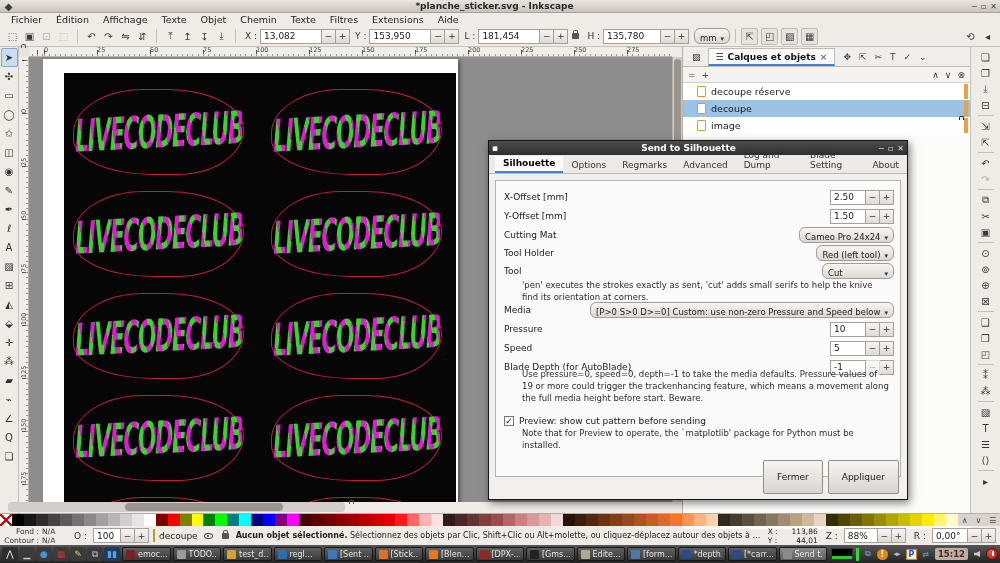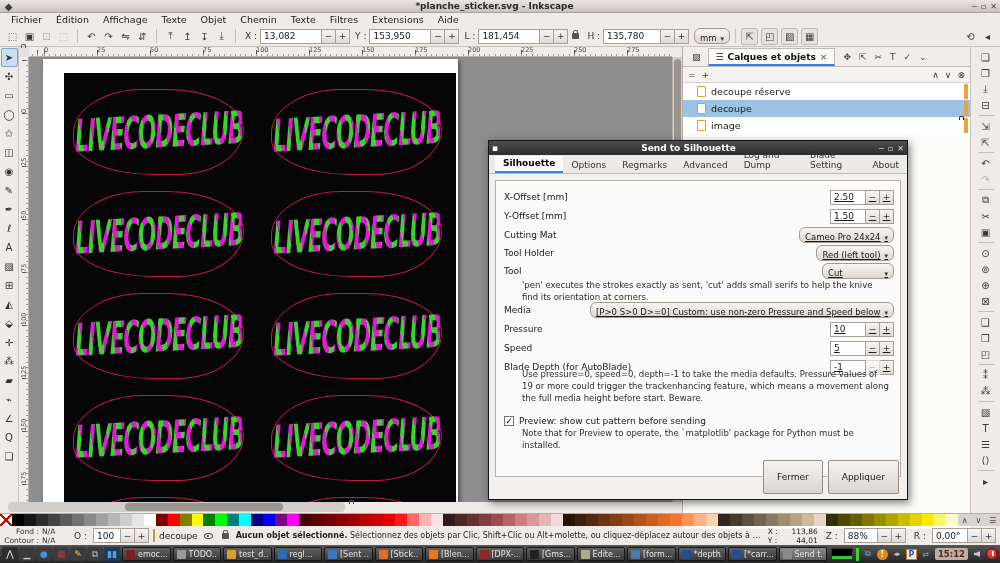--- a/index.html
+++ b/index.html
@@ -79,21 +79,21 @@
   
   #dialog{left:488px;top:140px;width:420px;height:360px;background:#f2f0ee;border:1px solid #151515;box-shadow:2px 3px 8px rgba(0,0,0,.5);z-index:50;}
   #dlgtitle{height:14px;background:linear-gradient(#4d4d4d,#2e2e2e);display:flex;align-items:center;color:#fff;font-size:9px;}
   #dlgtitle .t{flex:1;text-align:center;font-weight:bold;}
   #dlgtabs{height:19px;display:flex;align-items:flex-end;background:#eceae7;border-bottom:1px solid #c0bab2;padding-left:6px;}
   .dlgtab{padding:2px 8px 3px;font-size:9px;color:#333;}
   .dlgtab.active{background:#fafaf9;border-bottom:2px solid #3584e4;font-weight:bold;color:#000;}
   #dlgbody{position:absolute;left:6px;top:39px;right:6px;height:297px;background:#fbfafa;border:1px solid #b8b2aa;}
   .drow{position:absolute;left:8px;right:6px;height:16px;display:flex;align-items:center;}
   .drow .lbl{font-size:9px;}
-  .drow .ctl{margin-left:auto;text-decoration:underline;}
+  .drow .ctl{margin-left:auto;}
   .note{position:absolute;left:26px;right:10px;font-size:8.5px;color:#2d2d2d;line-height:1.4;}
   .cb{width:10px;height:10px;border:1px solid #777;background:#fff;display:flex;align-items:center;justify-content:center;font-size:9px;font-weight:bold;color:#111;margin-right:5px;}
   #dlgbtns{position:absolute;right:8px;bottom:5px;display:flex;gap:5px;}
   .btn{height:17px;padding:16px 13px;border:1px solid #968e84;border-radius:2px;background:linear-gradient(#f6f4f1,#d9d4cf);font-size:9px;display:flex;align-items:center;color:#1a1a1a;}
   
   #palette{left:0;top:513px;width:1000px;height:13px;background:#d8d3ce;border-top:1px solid #b5afa8;display:flex;}
   #swatches{flex:1;display:flex;}
   .sw{flex:1;}
   .sw.none{background:linear-gradient(45deg,transparent 43%,#d40000 43% 57%,transparent 57%),linear-gradient(-45deg,transparent 43%,#d40000 43% 57%,transparent 57%),#fff;}
   #palctl{width:42px;display:flex;align-items:center;justify-content:space-around;font-size:8px;color:#444;}

